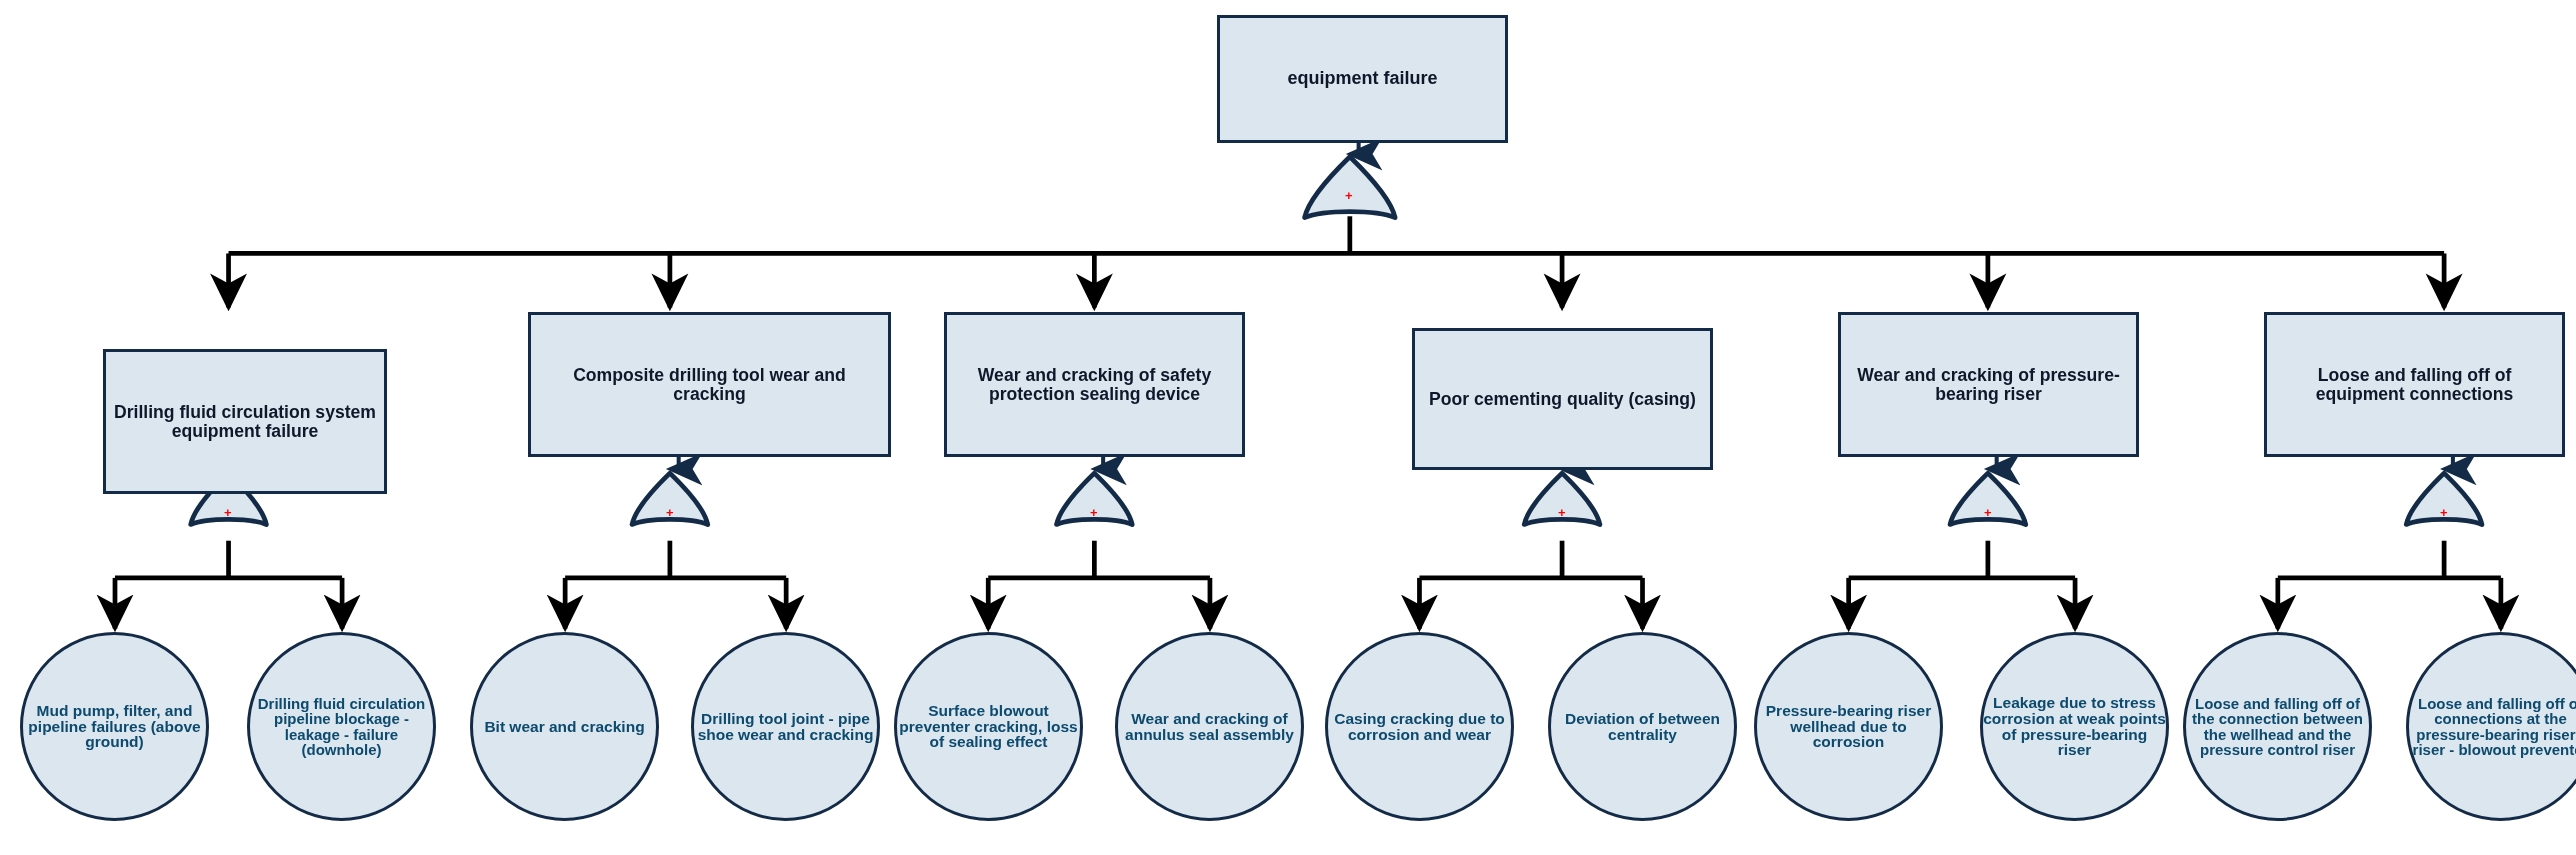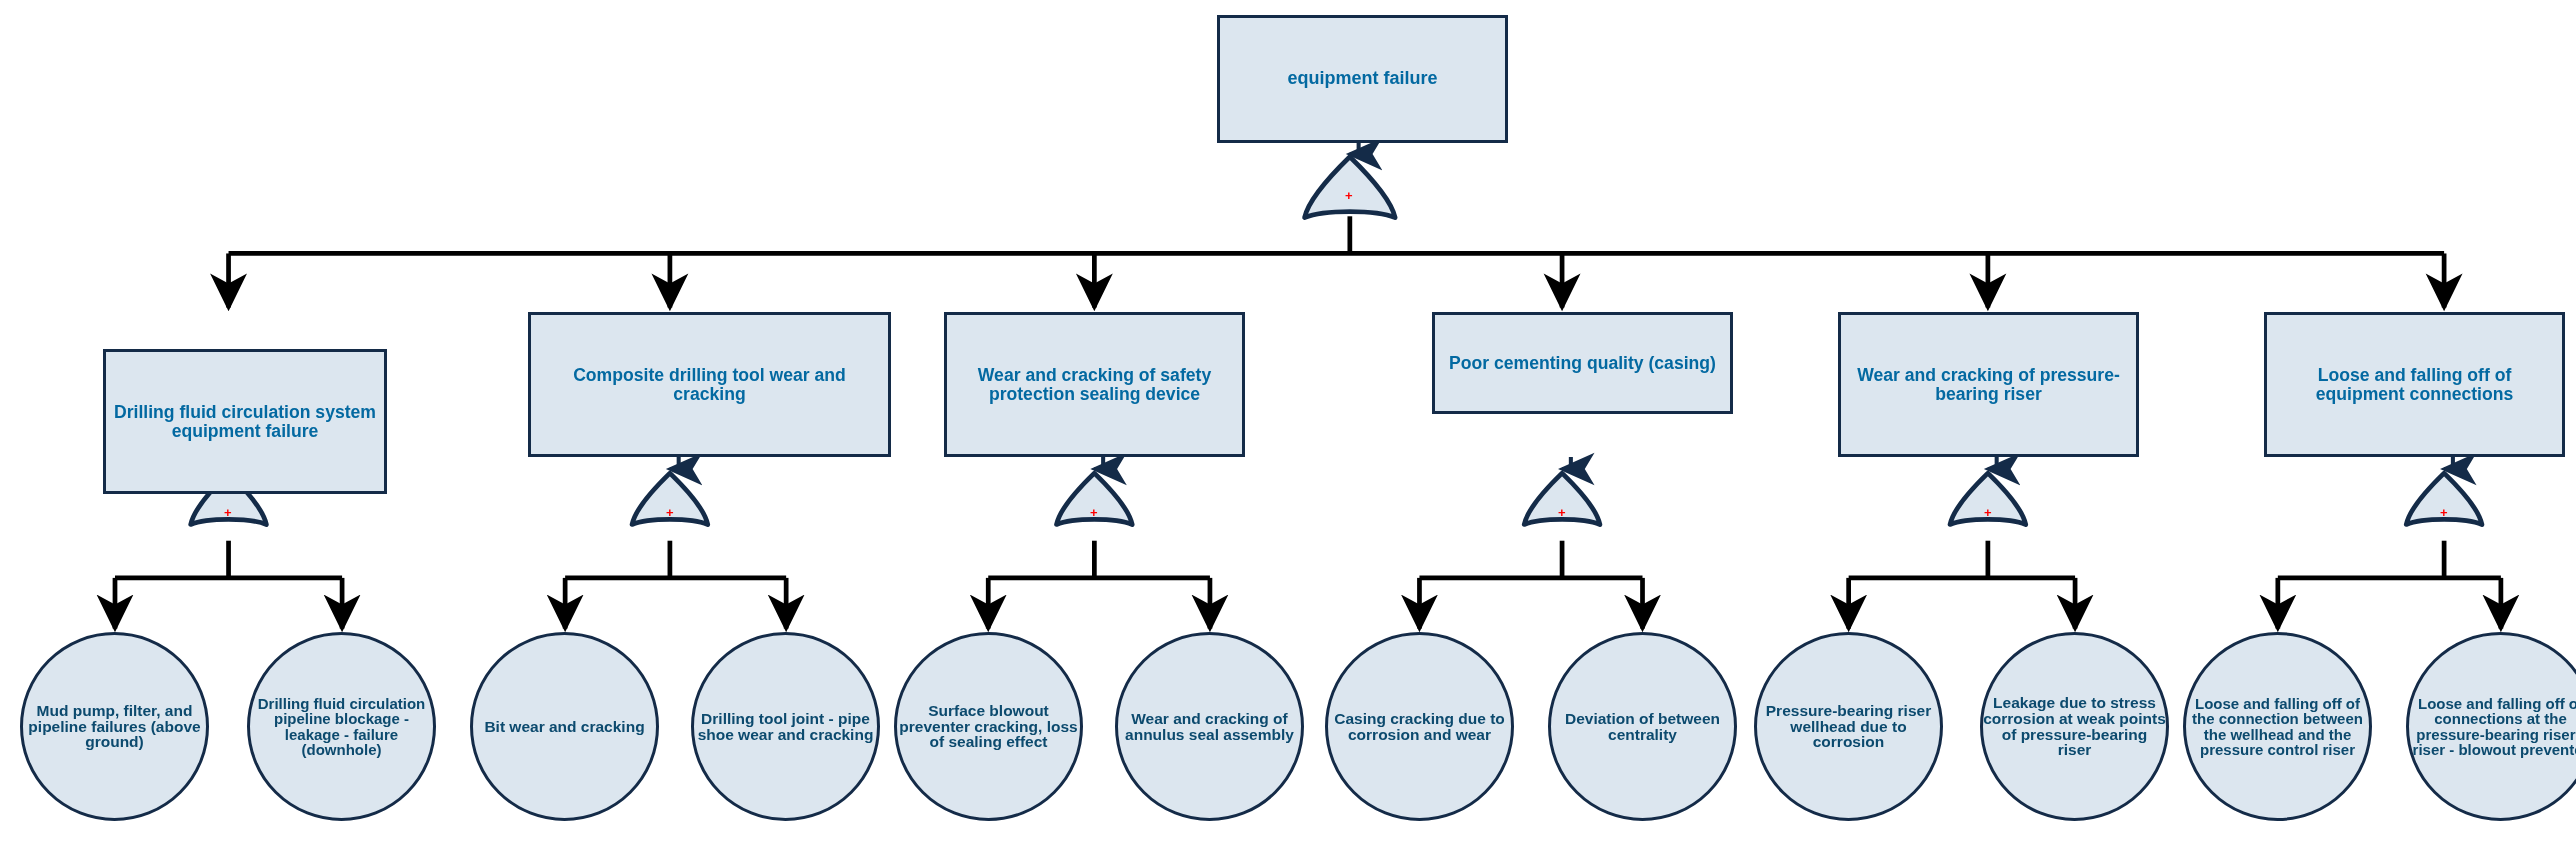--- a/index.html
+++ b/index.html
@@ -6,21 +6,21 @@
   body{font-family:"Liberation Sans", sans-serif;}
   #stage{position:relative;width:2576px;height:855px;background:#ffffff;overflow:hidden;}
   svg.layer{position:absolute;left:0;top:0;width:2576px;height:855px;}
   .node-box{
     position:absolute;
     box-sizing:border-box;
     background:#dce6ef;
     border:3.4px solid #142b48;
     display:flex;align-items:center;justify-content:center;
     text-align:center;
-    color:#0369a1;
+    color:#0f172a;
     font-weight:bold;
     line-height:1.06;
     padding:1.4px 4px;
   }
   .node-circle{
     position:absolute;
     box-sizing:border-box;
     background:#dce6ef;
     border:3.4px solid #142b48;
     border-radius:50%;
@@ -138,21 +138,21 @@
 
   <div class="node-box lvl1-label" style="left:103px;top:312px;width:284px;height:145px;margin-top:37px;">
     <span>Drilling fluid circulation system equipment failure</span>
   </div>
   <div class="node-box lvl1-label" style="left:528px;top:312px;width:363px;height:145px;align-items:center;">
     <span>Composite drilling tool wear and cracking</span>
   </div>
   <div class="node-box lvl1-label" style="left:944px;top:312px;width:301px;height:145px;">
     <span>Wear and cracking of safety protection sealing device</span>
   </div>
-  <div class="node-box lvl1-label" style="left:1412px;top:312px;width:301px;height:102px;margin-left:20px;">
+  <div class="node-box lvl1-label" style="left:1412px;top:328px;width:301px;height:142px;">
     <span>Poor cementing quality (casing)</span>
   </div>
   <div class="node-box lvl1-label" style="left:1838px;top:312px;width:301px;height:145px;">
     <span>Wear and cracking of pressure-bearing riser</span>
   </div>
   <div class="node-box lvl1-label" style="left:2264px;top:312px;width:301px;height:145px;">
     <span>Loose and falling off of equipment connections</span>
   </div>
 
   <div class="node-circle" style="left:20px;top:632px;width:189px;height:189px;font-size:15.5px;">

